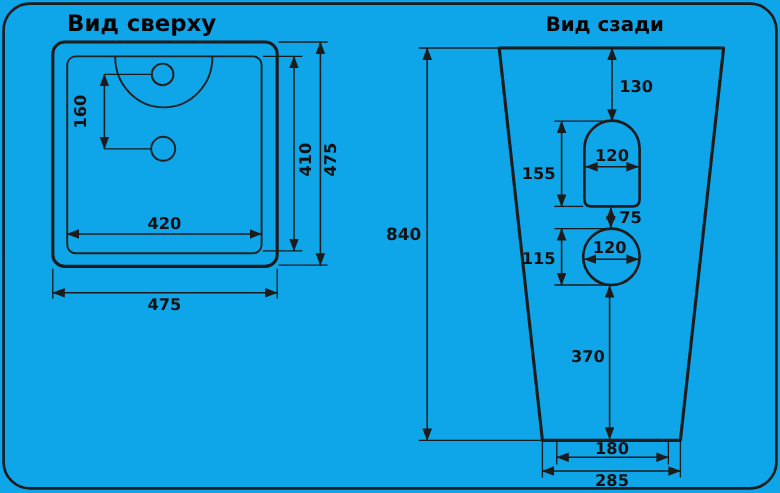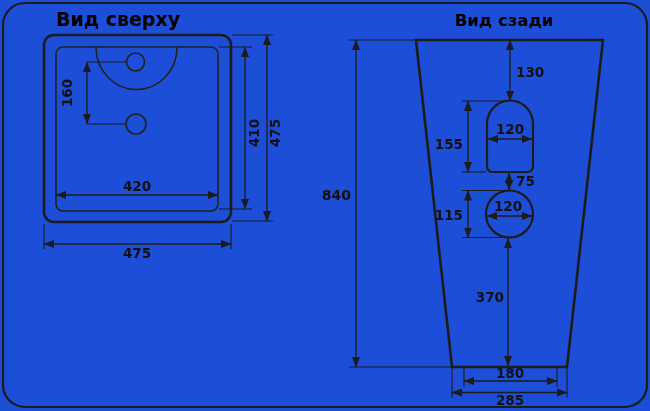--- a/index.html
+++ b/index.html
@@ -1,16 +1,16 @@
 <!DOCTYPE html>
 <html><head>
 <meta charset="utf-8">
 <style>
   html,body{margin:0;padding:0;background:#fff;}
-  .stage{position:relative;width:650px;height:411px;background:#1d4ed8;font-family:"DejaVu Sans","Liberation Sans",sans-serif;}
+  .stage{position:relative;width:650px;height:411px;background:#0ea5e9;font-family:"DejaVu Sans","Liberation Sans",sans-serif;}
   svg{display:block}
   .outline{fill:none;stroke:#1c1c1c;stroke-width:2.6;stroke-linejoin:round;}
   .outline-thin{fill:none;stroke:#222;stroke-width:1.6;}
   .part{fill:none;stroke:#1c1c1c;stroke-width:2.2;}
   .dim{fill:none;stroke:#1c1c1c;stroke-width:1.3;}
   .ext{fill:none;stroke:#1c1c1c;stroke-width:1.1;}
   .lbl{fill:#111;font-family:"DejaVu Sans","Liberation Sans",sans-serif;font-size:13.5px;font-weight:bold;}
   .lbl-big{font-size:14px;}
   .title1{fill:#000;font-family:"DejaVu Sans","Liberation Sans",sans-serif;font-size:19px;font-weight:bold;}
   .title2{fill:#000;font-family:"DejaVu Sans","Liberation Sans",sans-serif;font-size:16.5px;font-weight:bold;}

